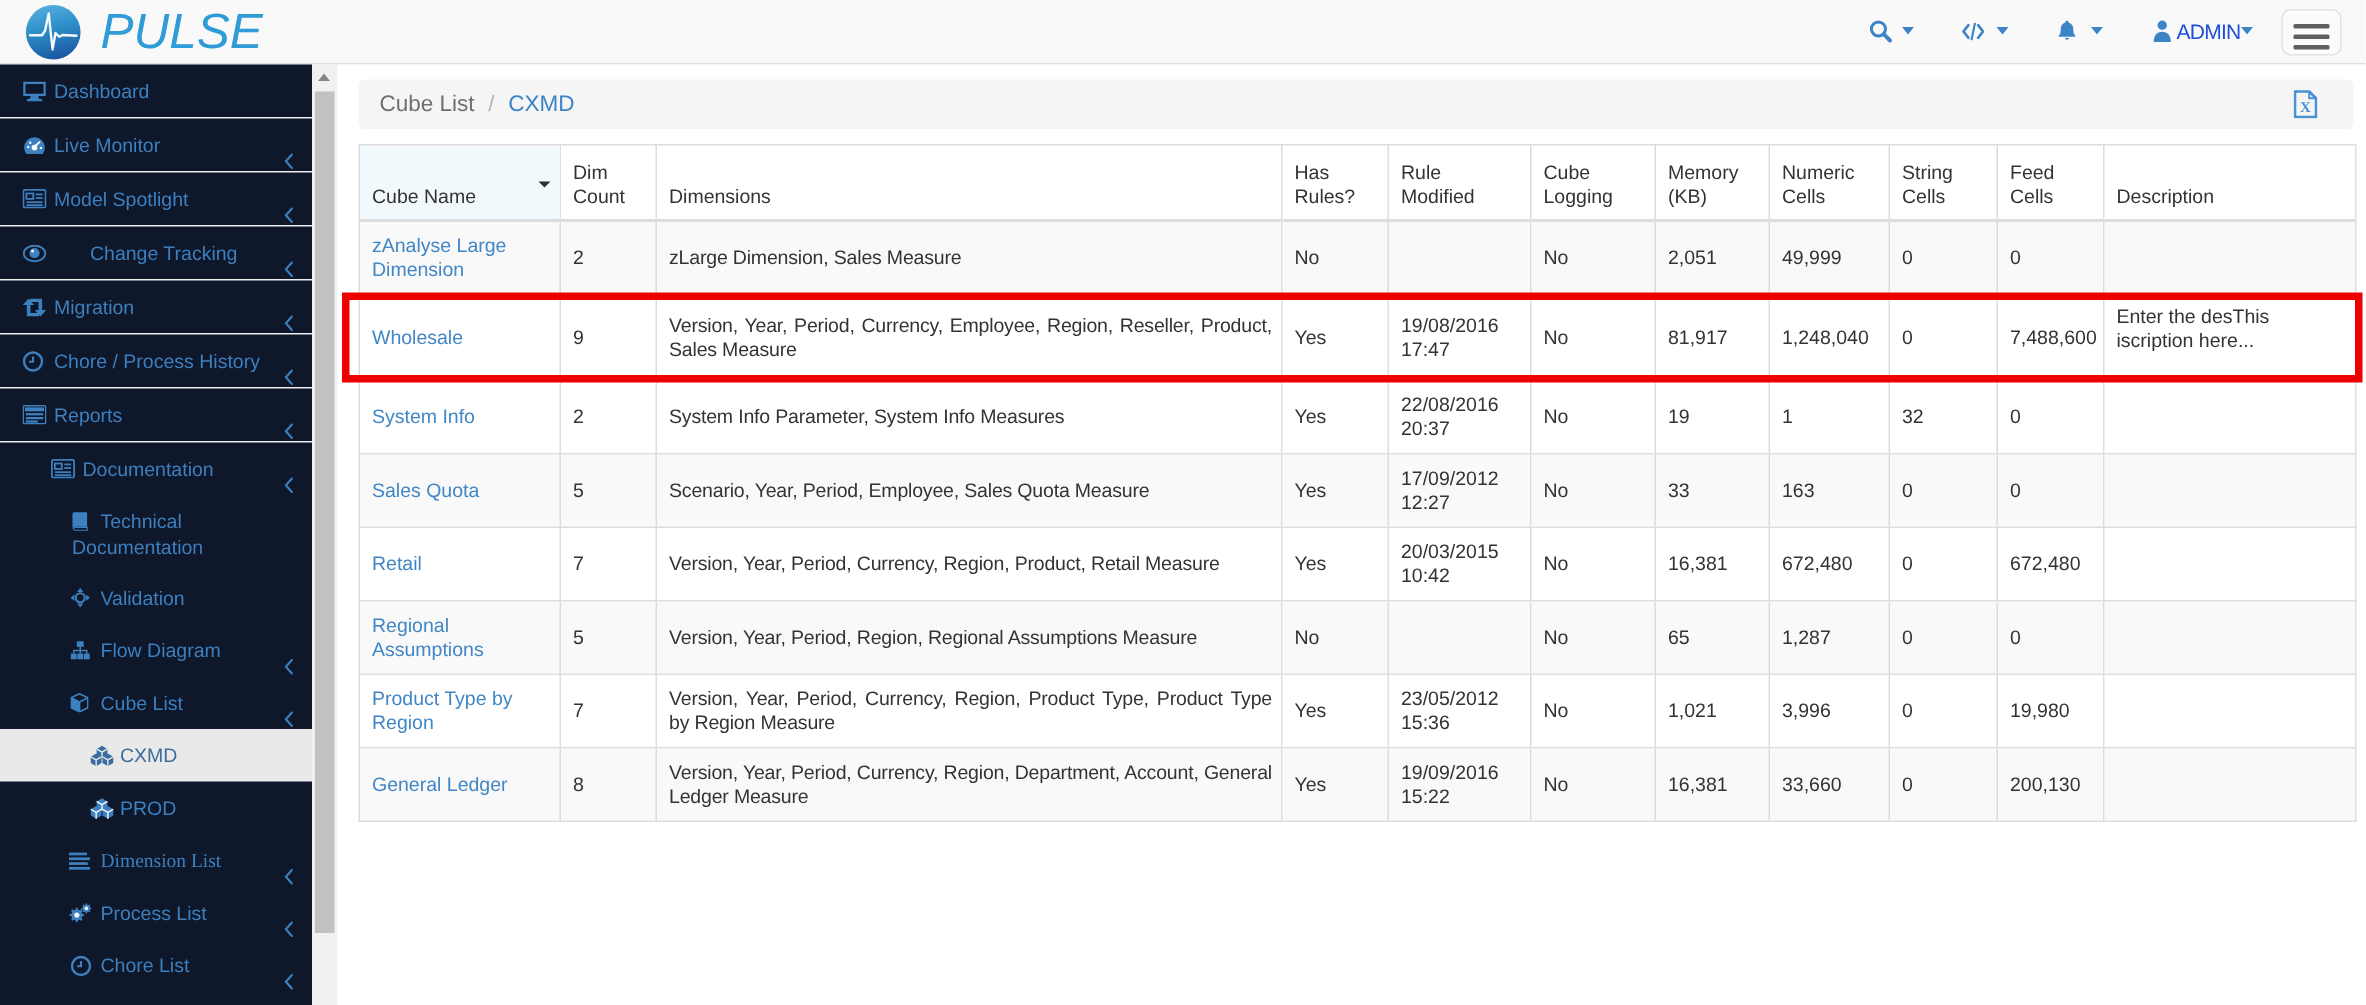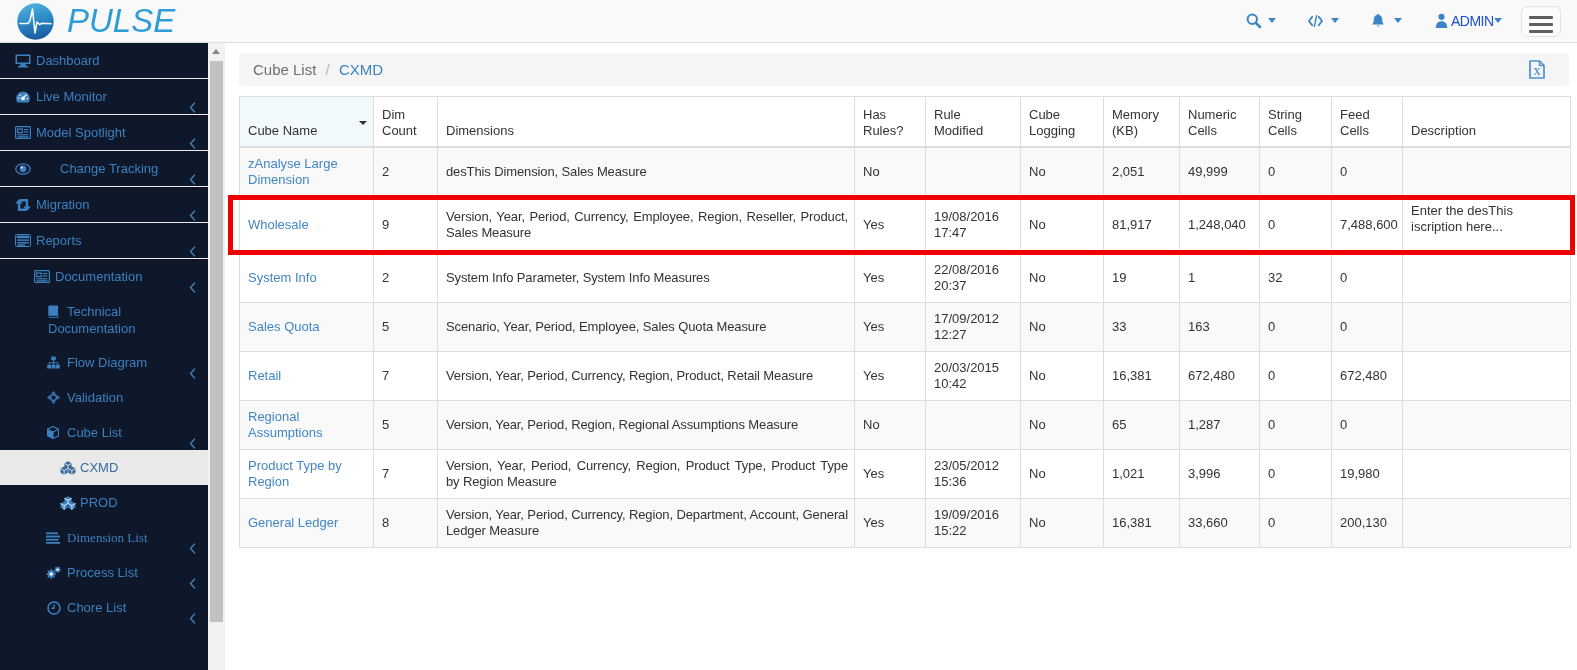--- a/index.html
+++ b/index.html
@@ -164,20 +164,32 @@
           <path d="M12 12 L8.2 7.6 H10.7 V2.4 H5 V0 H13.1 V7.6 H15.8 Z" fill="#3c80bf"></path>
         </svg>
       </span>
       <span class="tx" style="left:36px;">Migration</span>
       <span class="chev"><svg width="7" height="11" viewBox="0 0 7 11">
           <path d="M5.6 1 L1.6 5.5 L5.6 10" fill="none" stroke="#3c80bf" stroke-width="1.4" stroke-linecap="round"></path>
         </svg></span>
     </div>
   <div class="mi">
       <span class="ic" style="left:15px;">
+        <svg width="14" height="14" viewBox="0 0 14 14">
+          <circle cx="7" cy="7" r="6" fill="none" stroke="#3c80bf" stroke-width="1.6"></circle>
+          <path d="M7 3.6 V7.2 H4.4" fill="none" stroke="#3c80bf" stroke-width="1.4"></path>
+        </svg>
+      </span>
+      <span class="tx" style="left:36px;">Chore / Process History</span>
+      <span class="chev"><svg width="7" height="11" viewBox="0 0 7 11">
+          <path d="M5.6 1 L1.6 5.5 L5.6 10" fill="none" stroke="#3c80bf" stroke-width="1.4" stroke-linecap="round"></path>
+        </svg></span>
+    </div>
+  <div class="mi">
+      <span class="ic" style="left:15px;">
         <svg width="16" height="13" viewBox="0 0 16 13">
           <rect x="0.5" y="0.5" width="15" height="12" rx="1" fill="none" stroke="#3c80bf"></rect>
           <rect x="1.6" y="1.6" width="12.8" height="2.6" fill="#3c80bf"></rect>
           <rect x="2.2" y="5.4" width="11.6" height="1.5" fill="#3c80bf"></rect>
           <rect x="2.2" y="8" width="11.6" height="1.5" fill="#3c80bf"></rect>
           <rect x="2.2" y="10.3" width="8" height="1.5" fill="#3c80bf"></rect>
         </svg>
       </span>
       <span class="tx" style="left:36px;">Reports</span>
       <span class="chev"><svg width="7" height="11" viewBox="0 0 7 11">
@@ -205,41 +217,41 @@
         <svg width="12" height="13" viewBox="0 0 13 14">
           <path d="M2.5 0.5 H12 V11 H3 A1.6 1.6 0 0 0 1.4 12.6 V2 A1.5 1.5 0 0 1 2.5 0.5 Z" fill="#3c80bf"></path>
           <path d="M3 11.4 H12 V13.5 H3 A1.1 1.1 0 0 1 3 11.4 Z" fill="none" stroke="#3c80bf" stroke-width="0.9"></path>
         </svg>
       </span>
       <span class="tx" style="left:67px; top:10px;">Technical</span>
       <span class="tx" style="left:48px; top:27px;">Documentation</span>
     </div>
   <div class="mi sub">
       <span class="ic" style="left:47px;">
+        <svg width="13" height="13" viewBox="0 0 14 14">
+          <path d="M7 0 L9.3 2.8 H4.7 Z M14 7 L11.2 9.3 V4.7 Z M7 14 L4.7 11.2 H9.3 Z M0 7 L2.8 4.7 V9.3 Z" fill="#3c80bf"></path>
+          <circle cx="7" cy="7" r="3.2" fill="none" stroke="#3c80bf" stroke-width="1.5"></circle>
+        </svg>
+      </span>
+      <span class="tx" style="left:67px;">Validation</span>
+    </div>
+  <div class="mi sub">
+      <span class="ic" style="left:47px;">
         <svg width="13" height="13" viewBox="0 0 13 13">
           <rect x="4.2" y="0.5" width="4.6" height="3.8" fill="#3c80bf"></rect>
           <rect x="0.2" y="8.7" width="3.9" height="3.8" fill="#3c80bf"></rect>
           <rect x="4.55" y="8.7" width="3.9" height="3.8" fill="#3c80bf"></rect>
           <rect x="8.9" y="8.7" width="3.9" height="3.8" fill="#3c80bf"></rect>
           <path d="M6.5 4.3 V6.7 M2.15 8.7 V6.7 H10.85 V8.7 M6.5 6.7 V8.7" fill="none" stroke="#3c80bf" stroke-width="1"></path>
         </svg>
       </span>
       <span class="tx" style="left:67px;">Flow Diagram</span>
       <span class="chev"><svg width="7" height="11" viewBox="0 0 7 11">
           <path d="M5.6 1 L1.6 5.5 L5.6 10" fill="none" stroke="#3c80bf" stroke-width="1.4" stroke-linecap="round"></path>
         </svg></span>
-    </div>
-  <div class="mi sub">
-      <span class="ic" style="left:47px;">
-        <svg width="13" height="13" viewBox="0 0 14 14">
-          <path d="M7 0 L9.3 2.8 H4.7 Z M14 7 L11.2 9.3 V4.7 Z M7 14 L4.7 11.2 H9.3 Z M0 7 L2.8 4.7 V9.3 Z" fill="#3c80bf"></path>
-          <circle cx="7" cy="7" r="3.2" fill="none" stroke="#3c80bf" stroke-width="1.5"></circle>
-        </svg>
-      </span>
-      <span class="tx" style="left:67px;">Validation</span>
     </div>
   <div class="mi sub">
       <span class="ic" style="left:47px;">
         <svg width="12" height="13" viewBox="0 0 14 15">
           <path d="M7 0.5 L13.5 3.7 V11.3 L7 14.5 L0.5 11.3 V3.7 Z" fill="none" stroke="#3c80bf" stroke-width="1.3"></path>
           <path d="M0.8 3.9 L7 7 L13.2 3.9 M7 7 V14" fill="none" stroke="#3c80bf" stroke-width="1.3"></path>
           <path d="M0.5 3.7 L7 7 V14.5 L0.5 11.3 Z" fill="#3c80bf"></path>
         </svg>
       </span>
       <span class="tx" style="left:67px;">Cube List</span>
@@ -355,21 +367,21 @@
       <th>Cube Logging</th>
       <th>Memory (KB)</th>
       <th>Numeric Cells</th>
       <th>String Cells</th>
       <th>Feed Cells</th>
       <th>Description</th>
     </tr>
     <tr class="odd h2">
       <td><a href="#">zAnalyse Large Dimension</a></td>
           <td>2</td>
-      <td class="dims">desThis Dimension, Sales Measure</td>
+      <td class="dims">zLarge Dimension, Sales Measure</td>
       <td>No</td>
           <td></td>
           <td>No</td>
           <td>2,051</td>
           <td>49,999</td>
           <td>0</td>
           <td>0</td>
           <td></td>
     </tr>
     <tr class="hw">

